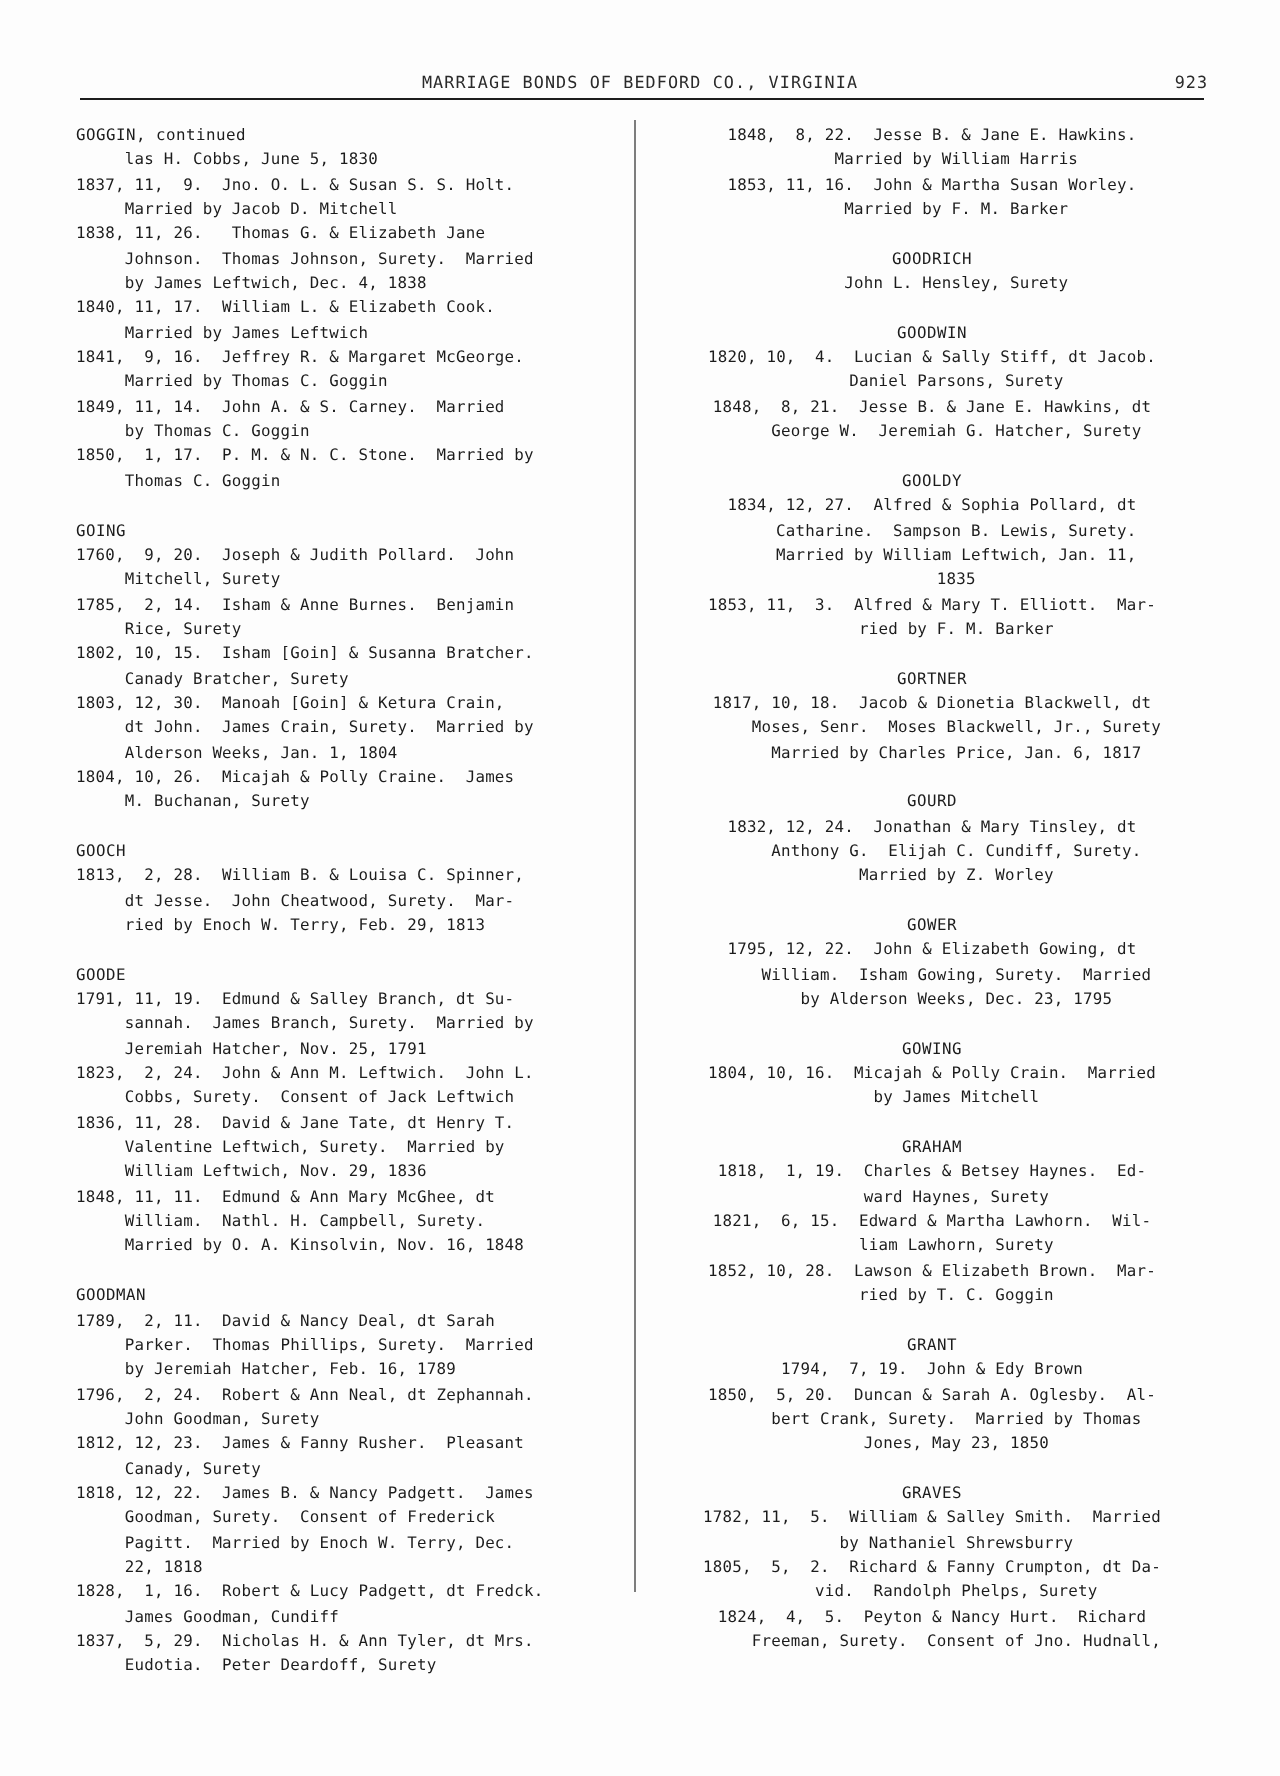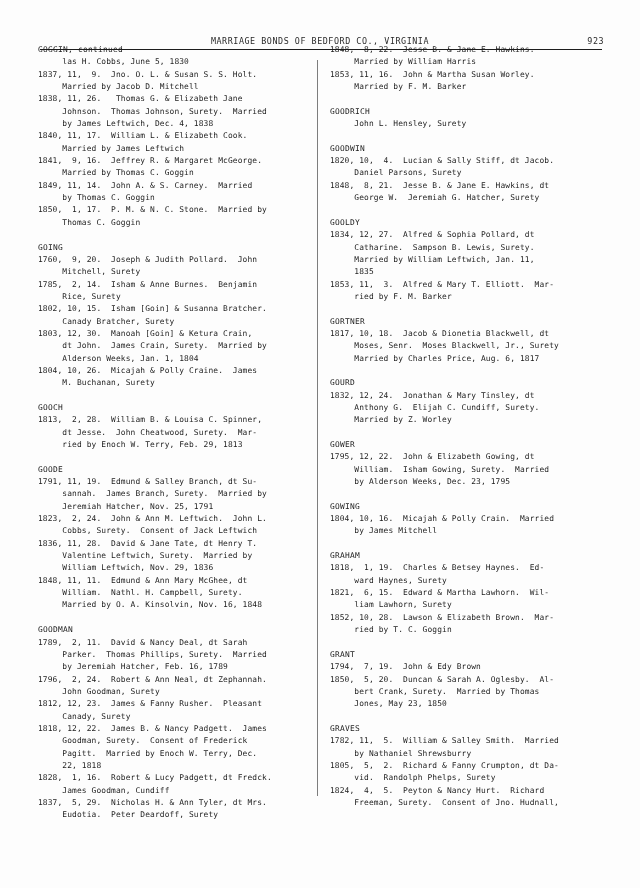--- a/index.html
+++ b/index.html
@@ -60,25 +60,25 @@
     position: absolute;
     left: 317px;
     top: 60px;
     width: 1px;
     height: 736px;
     background: #7d7d7d;
   }
   
   .column {
     position: absolute;
-    top: 44px;
+    top: 62px;
     width: 272px;
   }
   #left-column { left: 38px; }
-  #right-column { left: 330px; }
+  #right-column { left: 330px; text-align: center; }
 
   .entry-block {
     margin: 0;
     padding: 0;
   }
   .surname {
     font-family: "DejaVu Sans Mono", monospace;
     font-size: 7.9px;
     line-height: 12.35px;
     letter-spacing: 0.25px;
@@ -213,21 +213,21 @@
         <div class="record-line">     Married by William Leftwich, Jan. 11,</div>
         <div class="record-line">     1835</div>
         <div class="record-line">1853, 11,  3.  Alfred &amp; Mary T. Elliott.  Mar-</div>
         <div class="record-line">     ried by F. M. Barker</div>
       </div>
       <div class="gap"></div>
       <div class="entry-block">
         <div class="surname">GORTNER</div>
         <div class="record-line">1817, 10, 18.  Jacob &amp; Dionetia Blackwell, dt</div>
         <div class="record-line">     Moses, Senr.  Moses Blackwell, Jr., Surety</div>
-        <div class="record-line">     Married by Charles Price, Aug. 6, 1817</div>
+        <div class="record-line">     Married by Charles Price, Jan. 6, 1817</div>
       </div>
       <div class="gap"></div>
       <div class="entry-block">
         <div class="surname">GOURD</div>
         <div class="record-line">1832, 12, 24.  Jonathan &amp; Mary Tinsley, dt</div>
         <div class="record-line">     Anthony G.  Elijah C. Cundiff, Surety.</div>
         <div class="record-line">     Married by Z. Worley</div>
       </div>
       <div class="gap"></div>
       <div class="entry-block">

